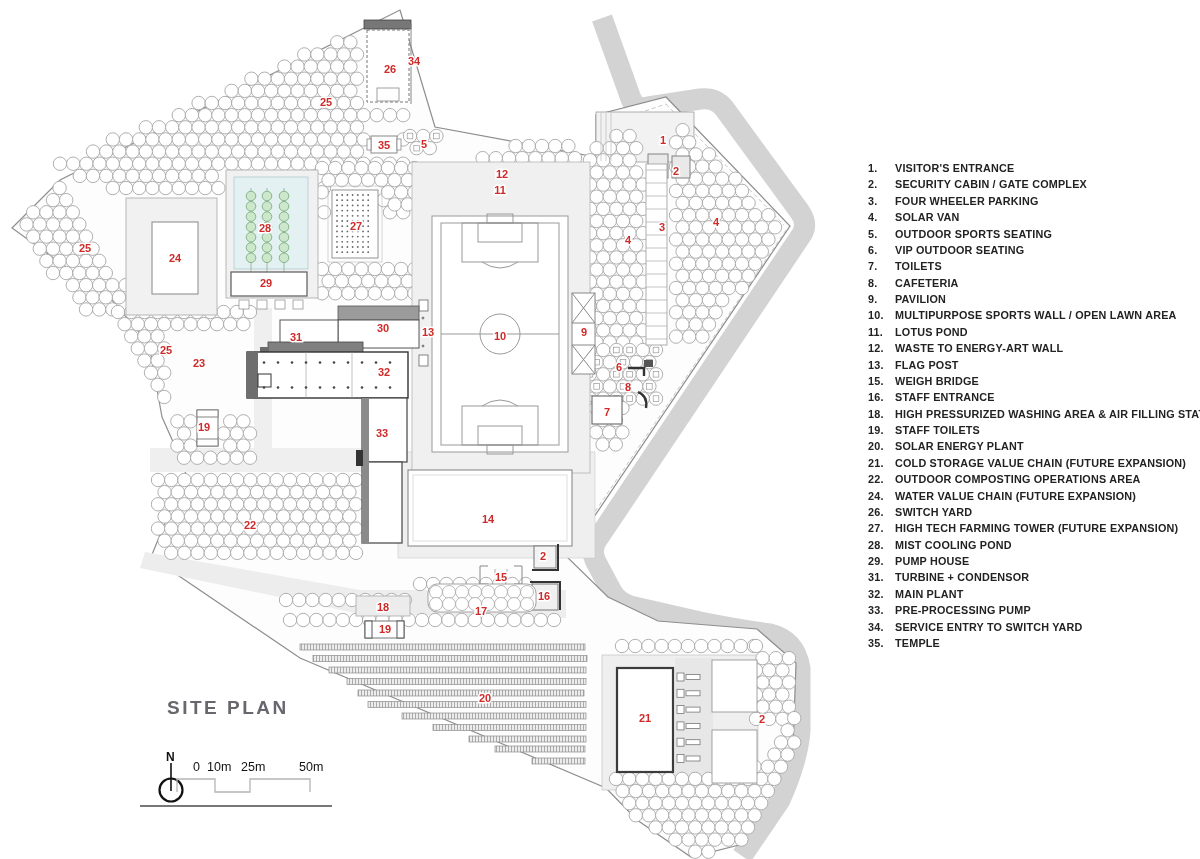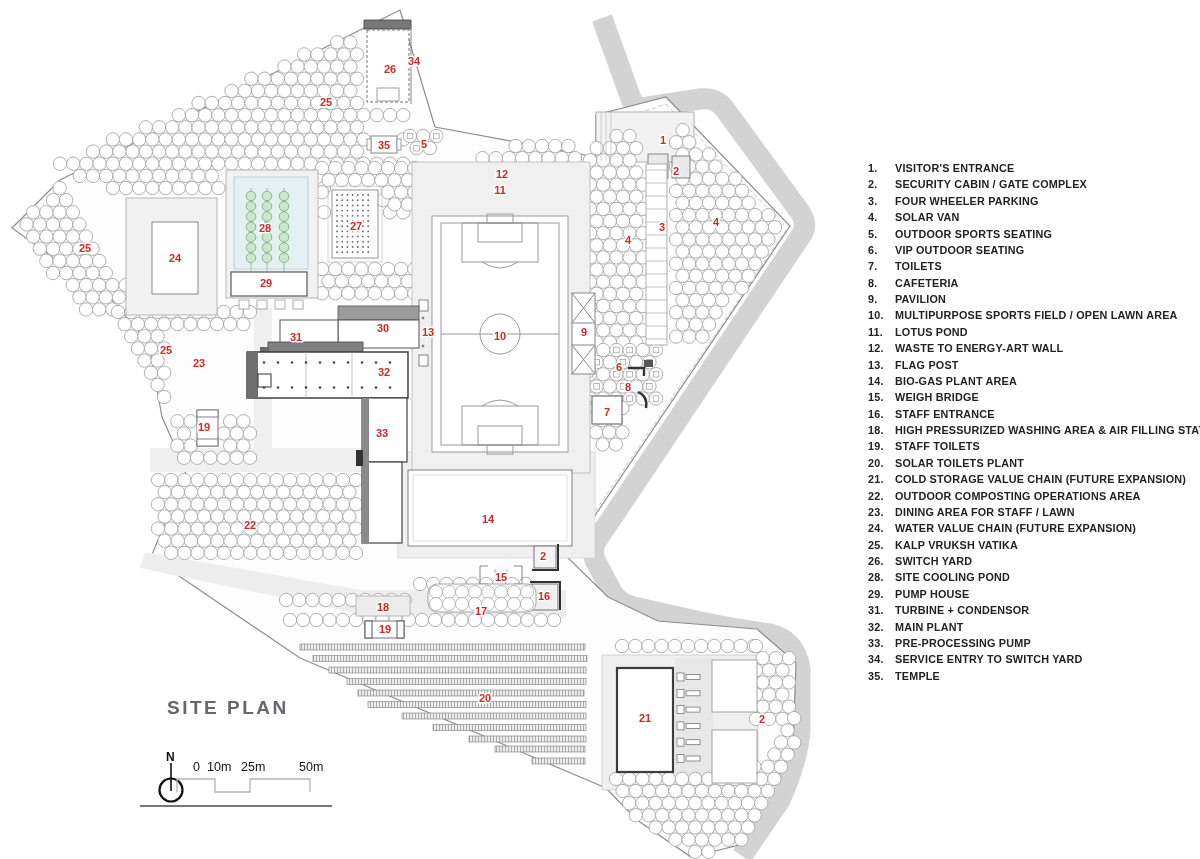--- a/index.html
+++ b/index.html
@@ -1351,85 +1351,77 @@
       <div class="legend-row">
         <span class="legend-no">8.</span>
         <span class="legend-label">CAFETERIA</span>
       </div>
       <div class="legend-row">
         <span class="legend-no">9.</span>
         <span class="legend-label">PAVILION</span>
       </div>
       <div class="legend-row">
         <span class="legend-no">10.</span>
-        <span class="legend-label">MULTIPURPOSE SPORTS FIELD / OPEN LAWN AREA</span>
+        <span class="legend-label">MULTIPURPOSE SPORTS WALL / OPEN LAWN AREA</span>
       </div>
       <div class="legend-row">
         <span class="legend-no">11.</span>
         <span class="legend-label">LOTUS POND</span>
       </div>
       <div class="legend-row">
         <span class="legend-no">12.</span>
         <span class="legend-label">WASTE TO ENERGY-ART WALL</span>
       </div>
       <div class="legend-row">
         <span class="legend-no">13.</span>
         <span class="legend-label">FLAG POST</span>
       </div>
       <div class="legend-row">
-        <span class="legend-no">14.</span>
-        <span class="legend-label">BIO-GAS PLANT AREA</span>
-      </div>
-      <div class="legend-row">
         <span class="legend-no">15.</span>
         <span class="legend-label">WEIGH BRIDGE</span>
       </div>
       <div class="legend-row">
         <span class="legend-no">16.</span>
         <span class="legend-label">STAFF ENTRANCE</span>
       </div>
       <div class="legend-row">
         <span class="legend-no">18.</span>
         <span class="legend-label">HIGH PRESSURIZED WASHING AREA &amp; AIR FILLING STATION</span>
       </div>
       <div class="legend-row">
         <span class="legend-no">19.</span>
         <span class="legend-label">STAFF TOILETS</span>
       </div>
       <div class="legend-row">
         <span class="legend-no">20.</span>
-        <span class="legend-label">SOLAR TOILETS PLANT</span>
+        <span class="legend-label">SOLAR ENERGY PLANT</span>
       </div>
       <div class="legend-row">
         <span class="legend-no">21.</span>
         <span class="legend-label">COLD STORAGE VALUE CHAIN (FUTURE EXPANSION)</span>
       </div>
       <div class="legend-row">
         <span class="legend-no">22.</span>
         <span class="legend-label">OUTDOOR COMPOSTING OPERATIONS AREA</span>
       </div>
       <div class="legend-row">
-        <span class="legend-no">23.</span>
-        <span class="legend-label">DINING AREA FOR STAFF / LAWN</span>
-      </div>
-      <div class="legend-row">
         <span class="legend-no">24.</span>
         <span class="legend-label">WATER VALUE CHAIN (FUTURE EXPANSION)</span>
       </div>
       <div class="legend-row">
-        <span class="legend-no">25.</span>
-        <span class="legend-label">KALP VRUKSH VATIKA</span>
-      </div>
-      <div class="legend-row">
         <span class="legend-no">26.</span>
         <span class="legend-label">SWITCH YARD</span>
       </div>
       <div class="legend-row">
+        <span class="legend-no">27.</span>
+        <span class="legend-label">HIGH TECH FARMING TOWER (FUTURE EXPANSION)</span>
+      </div>
+      <div class="legend-row">
         <span class="legend-no">28.</span>
-        <span class="legend-label">SITE COOLING POND</span>
+        <span class="legend-label">MIST COOLING POND</span>
       </div>
       <div class="legend-row">
         <span class="legend-no">29.</span>
         <span class="legend-label">PUMP HOUSE</span>
       </div>
       <div class="legend-row">
         <span class="legend-no">31.</span>
         <span class="legend-label">TURBINE + CONDENSOR</span>
       </div>
       <div class="legend-row">

